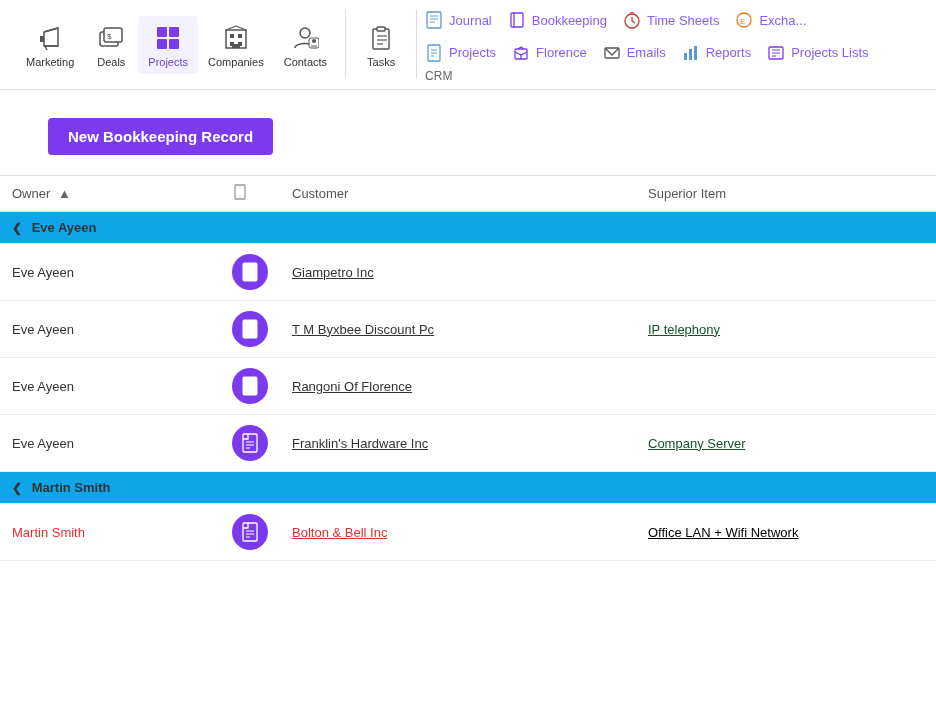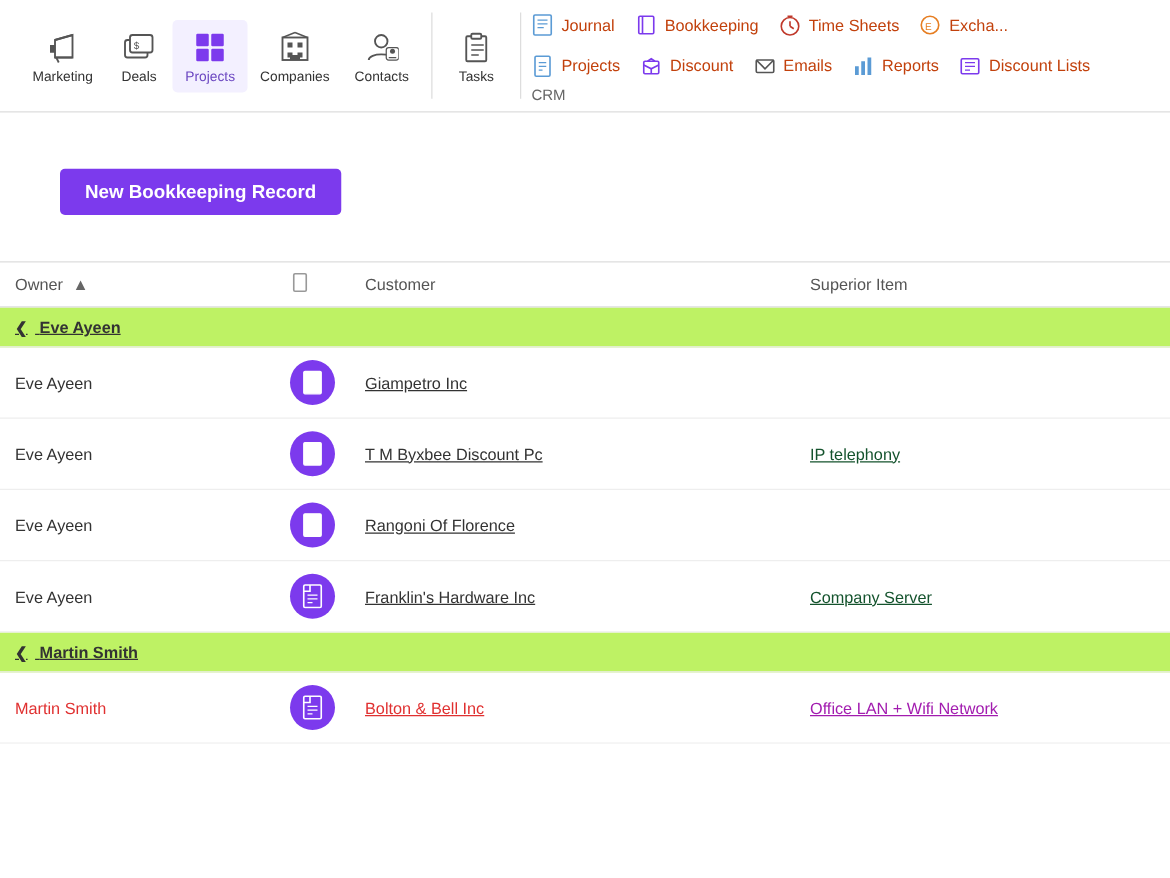--- a/index.html
+++ b/index.html
@@ -47,27 +47,27 @@
     .nav-label { font-size: 11px; color: #333; }
     .nav-icon-item.active .nav-label { color: #6b46c1; }
     .crm-item {
       display: flex;
       align-items: center;
       padding: 5px 8px;
       cursor: pointer;
       border-radius: 3px;
     }
     .crm-item .icon { width: 18px; height: 18px; margin-right: 6px; display: flex; align-items: center; justify-content: center; }
-    .crm-item .label { font-size: 13px; color: #c2410c; }
+    .crm-item .label { font-size: 13px; color: #8b5cf6; }
 
     
     .main-content { padding: 0; }
 
     .new-record-btn {
-      margin: 29px 24px;
+      margin: 12px 24px;
       background: #7c3aed;
       color: #fff;
       border: none;
       padding: 10px 20px;
       font-size: 15px;
       font-weight: 600;
       border-radius: 4px;
       cursor: pointer;
       display: inline-block;
     }
@@ -92,35 +92,34 @@
     .data-table th.sortable { cursor: pointer; }
     .sort-arrow { margin-left: 4px; color: #666; }
 
     .data-table td {
       padding: 10px 12px;
       border-bottom: 1px solid #eee;
       vertical-align: middle;
     }
 
     .group-row td {
-      background: #bef264;
+      background: #0ea5e9;
       font-weight: 700;
       font-size: 13px;
       padding: 8px 12px;
-      text-decoration: underline;
     }
 
     .owner-cell { color: #333; font-size: 13px; }
     .owner-cell.martin { color: #e03030; }
 
     .customer-link { color: #333; text-decoration: underline; font-size: 13px; }
     .customer-link.red { color: #e03030; text-decoration: underline; }
 
     .superior-link { color: #14532d; text-decoration: underline; font-size: 13px; }
-    .superior-link.red { color: #a21caf; text-decoration: underline; }
+    .superior-link.red { color: #000000; text-decoration: underline; }
 
     .avatar-circle {
       width: 36px;
       height: 36px;
       border-radius: 50%;
       background: #7c3aed;
       display: flex;
       align-items: center;
       justify-content: center;
       color: #fff;
@@ -282,21 +281,21 @@
         </div>
         <div class="crm-item">
           <div class="icon">
             <svg width="18" height="18" viewBox="0 0 18 18" fill="none">
               <rect x="3" y="5" width="12" height="10" rx="1" stroke="#7c3aed" stroke-width="1.3" fill="none"></rect>
               <polyline points="3,8 9,11 15,8" stroke="#7c3aed" stroke-width="1.3" fill="none"></polyline>
               <line x1="9" y1="11" x2="9" y2="15" stroke="#7c3aed" stroke-width="1.3"></line>
               <polyline points="6,5 9,3 12,5" stroke="#7c3aed" stroke-width="1.3" fill="none"></polyline>
             </svg>
           </div>
-          <span class="label">Discount</span>
+          <span class="label">Florence</span>
         </div>
         <div class="crm-item">
           <div class="icon">
             <svg width="18" height="18" viewBox="0 0 18 18" fill="none">
               <rect x="2" y="4" width="14" height="10" rx="1" stroke="#555" stroke-width="1.3" fill="none"></rect>
               <polyline points="2,4 9,11 16,4" stroke="#555" stroke-width="1.3" fill="none"></polyline>
             </svg>
           </div>
           <span class="label">Emails</span>
         </div>
@@ -312,21 +311,21 @@
         </div>
         <div class="crm-item">
           <div class="icon">
             <svg width="18" height="18" viewBox="0 0 18 18" fill="none">
               <rect x="2" y="3" width="14" height="12" rx="1" stroke="#7c3aed" stroke-width="1.3" fill="none"></rect>
               <line x1="5" y1="6" x2="13" y2="6" stroke="#7c3aed" stroke-width="1"></line>
               <line x1="5" y1="9" x2="13" y2="9" stroke="#7c3aed" stroke-width="1"></line>
               <line x1="5" y1="12" x2="9" y2="12" stroke="#7c3aed" stroke-width="1"></line>
             </svg>
           </div>
-          <span class="label">Discount Lists</span>
+          <span class="label">Projects Lists</span>
         </div>
       </div>
       <div style="font-size:12px; color:#666; padding:0 8px 2px; font-weight:500;">CRM</div>
     </div>
   </div>
 </div>
 
 <div class="main-content">
   <div style="padding: 16px 24px 8px 24px;">
     <button class="new-record-btn">New Bookkeeping Record</button>

